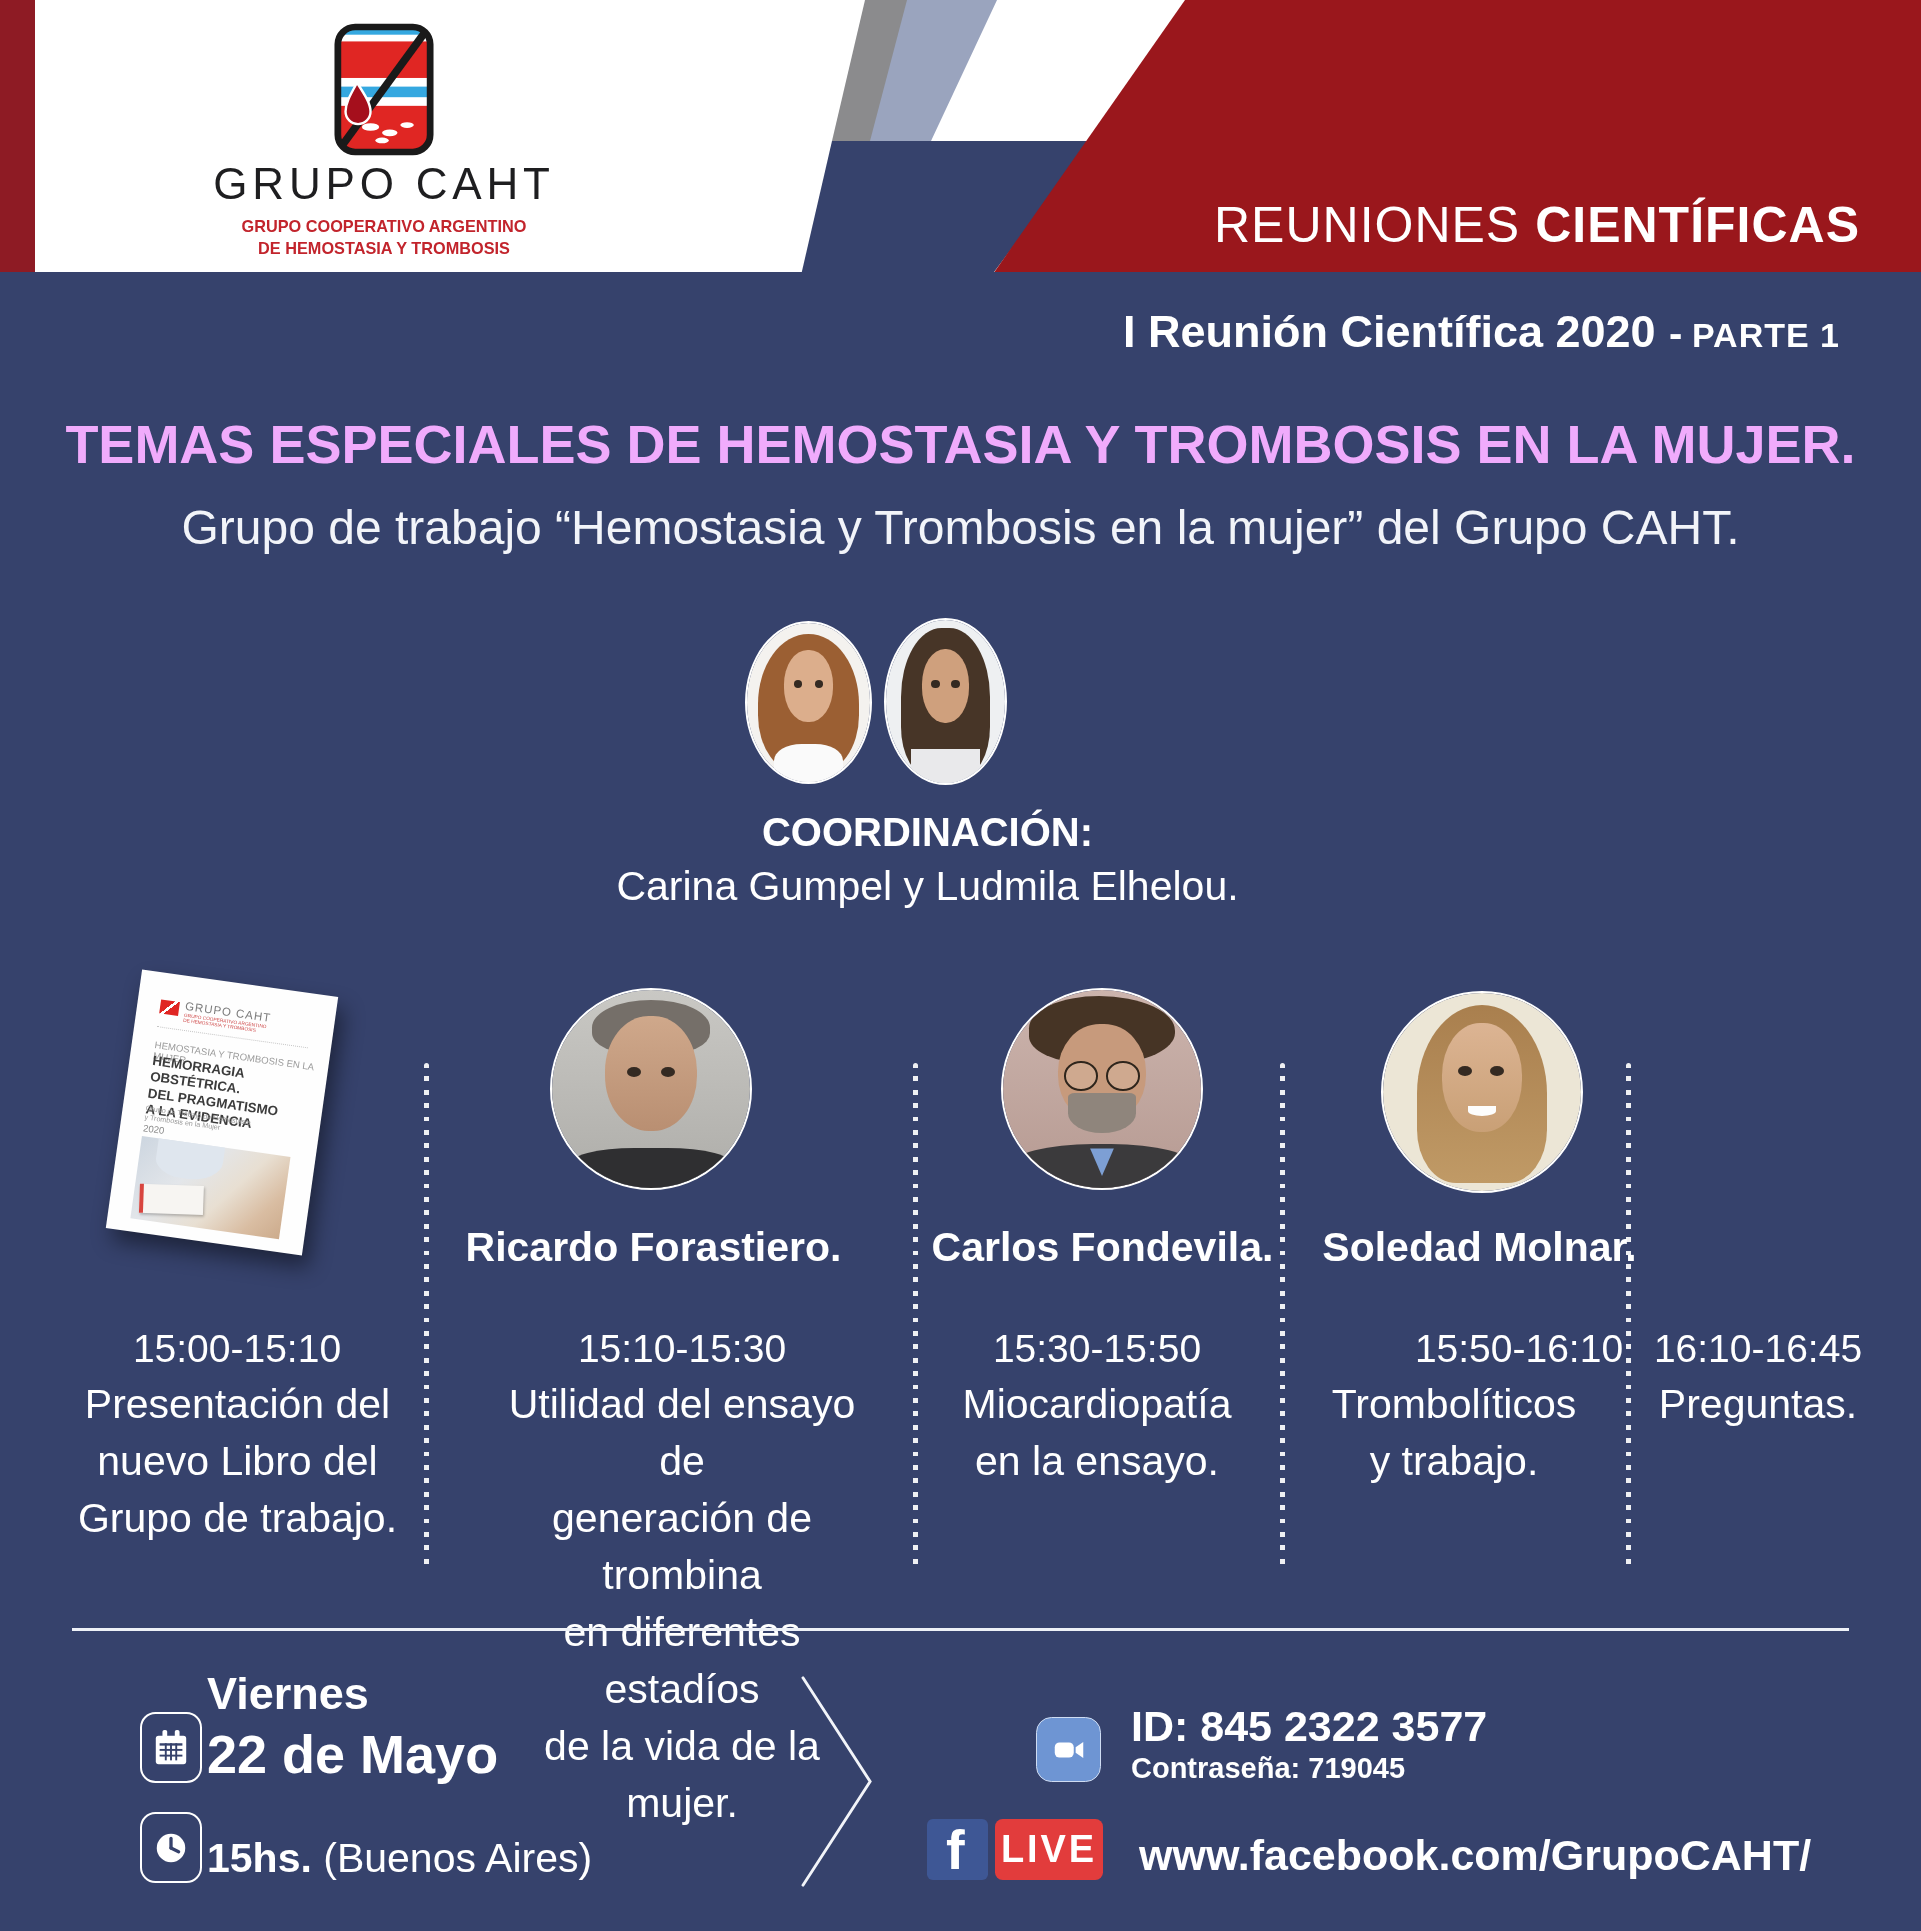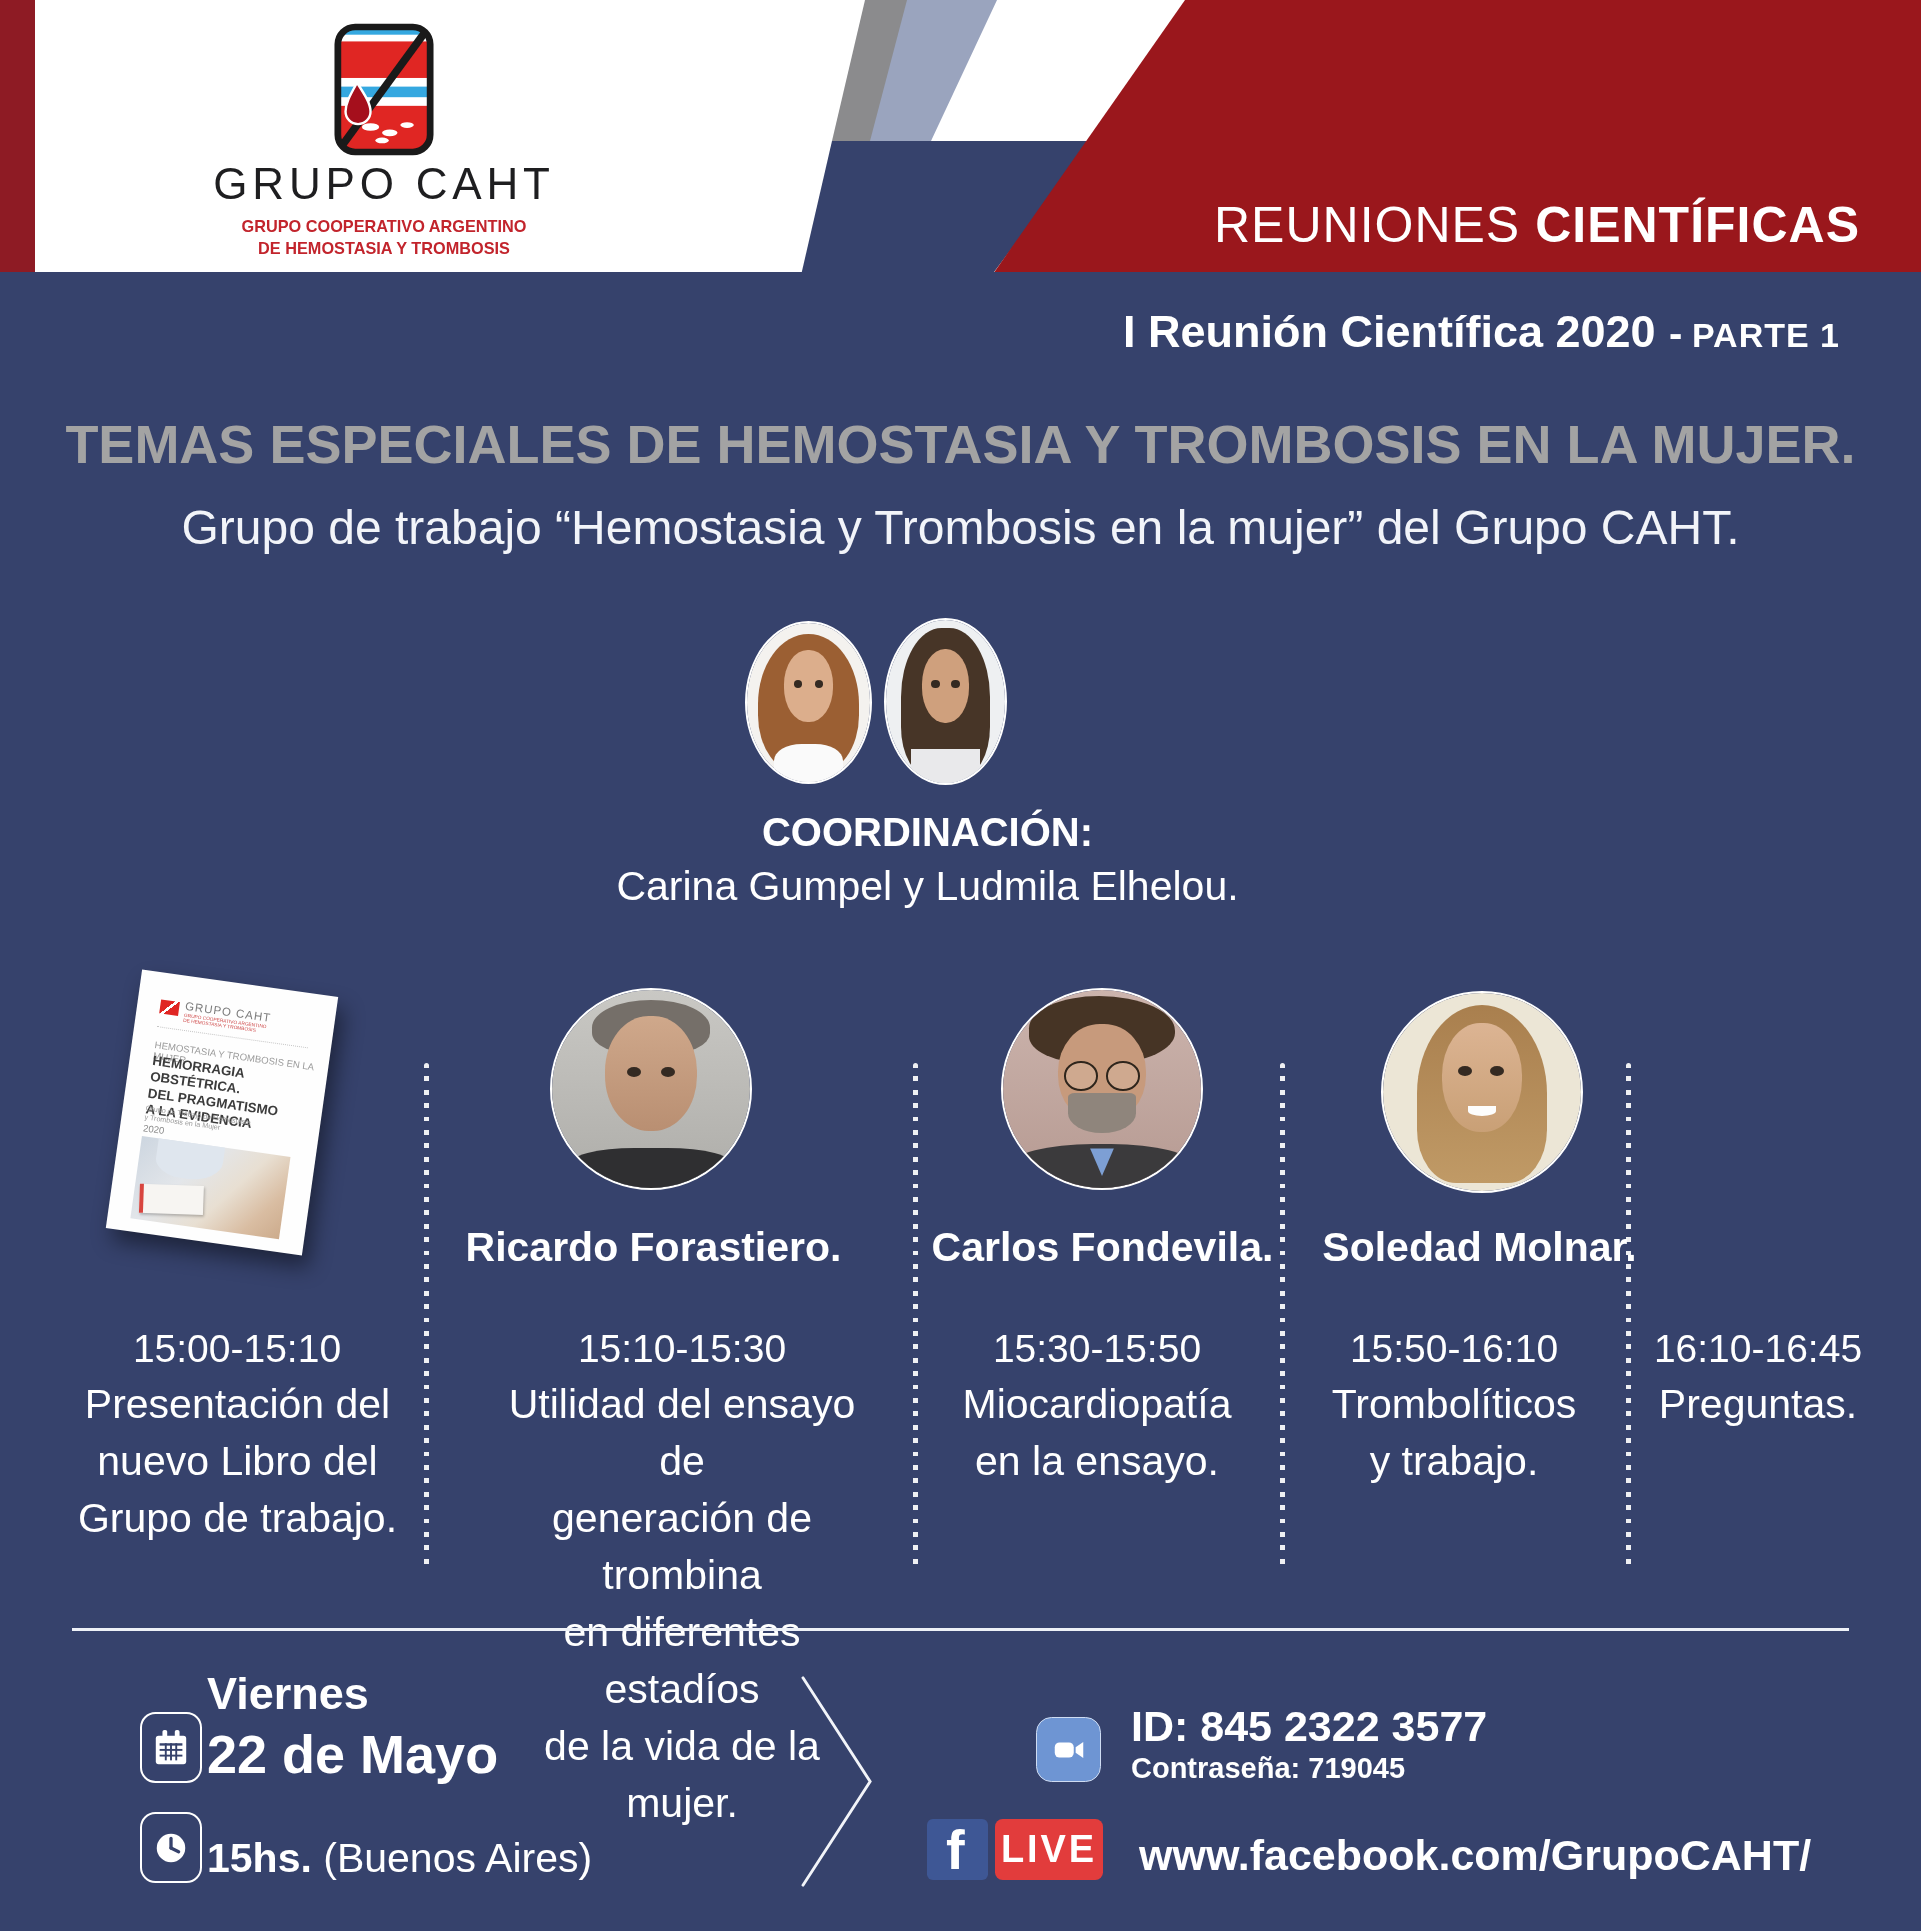--- a/index.html
+++ b/index.html
@@ -25,21 +25,21 @@
   .banner-text{position:absolute;left:1191px;top:196px;width:692px;text-align:center;
                color:#fff;font-size:50px;font-weight:400;letter-spacing:1px;}
   .banner-text .bold{font-weight:700;}
 
   .session{position:absolute;top:306px;right:81px;color:#fff;font-weight:700;font-size:45px;}
   .session .sep{font-size:40px;margin:0 9.6px 0 13.4px;font-weight:700;}
   .session .part{font-size:34px;letter-spacing:1px;}
 
   
   .main-title{position:absolute;left:0;top:413px;width:1921px;text-align:center;
-              font-size:54px;font-weight:700;color:#a3a3a3;}
+              font-size:54px;font-weight:700;color:#f0abfc;}
   .subtitle{position:absolute;left:0;top:500px;width:1921px;text-align:center;
             font-size:48px;font-weight:400;color:#f2f4f9;}
 
   
   .coord-photo{position:absolute;border:2.9px solid #fff;border-radius:50%;overflow:hidden;}
   .coord1{left:745px;top:621px;width:123px;height:159px;}
   .coord2{left:884px;top:618px;width:119px;height:163px;}
   .coord-heading{position:absolute;left:447px;top:810px;width:961px;text-align:center;
                  font-size:40px;font-weight:700;}
   .coord-names{position:absolute;left:447px;top:863px;width:961px;text-align:center;
@@ -99,21 +99,21 @@
   .av-ludmila{background:#eef0f2;}
   .av-ludmila .hair{left:13%;top:5%;width:74%;height:92%;background:#473527;border-radius:46% 46% 34% 34%;}
   .av-ludmila .face{left:30%;top:18%;width:40%;height:45%;background:#cfa07d;}
   .av-ludmila .top{left:21%;top:79%;width:58%;height:23%;background:#e9e9eb;}
 
   
   .vdots{position:absolute;top:1063px;height:505px;width:4.8px;border-radius:2.9px;opacity:.92;
          background:repeating-linear-gradient(to bottom,#ffffff 0 4.8px,transparent 4.8px 13.4px);}
   .vd1{left:424px;} .vd2{left:913px;} .vd3{left:1280px;} .vd4{left:1626px;}
   .time{position:absolute;top:1327px;width:288px;text-align:center;font-size:39px;font-weight:400;}
-  .t1{left:93px;} .t2{left:538px;} .t3{left:953px;} .t4{left:1310px;} .t5{left:1614px;}
+  .t1{left:93px;} .t2{left:538px;} .t3{left:953px;} .t4{left:1375px;} .t5{left:1614px;}
   .col{position:absolute;top:1376px;text-align:center;font-size:41px;line-height:57px;font-weight:400;}
   .c1{left:50px;width:375px;} .c2{left:485px;width:394px;} .c3{left:929px;width:336px;}
   .c4{left:1310px;width:288px;} .c5{left:1614px;width:288px;}
 
   
   .rule{position:absolute;left:72px;top:1628px;width:1777px;height:2.9px;background:#eef1f7;}
   .icon-box{position:absolute;width:58px;height:67px;border:2.9px solid #fff;border-radius:15.4px;
             display:flex;align-items:center;justify-content:center;}
   .cal-box{left:140px;top:1712px;} .clock-box{left:140px;top:1812px;}
   .day{position:absolute;left:207px;top:1668px;font-size:45px;font-weight:700;}

